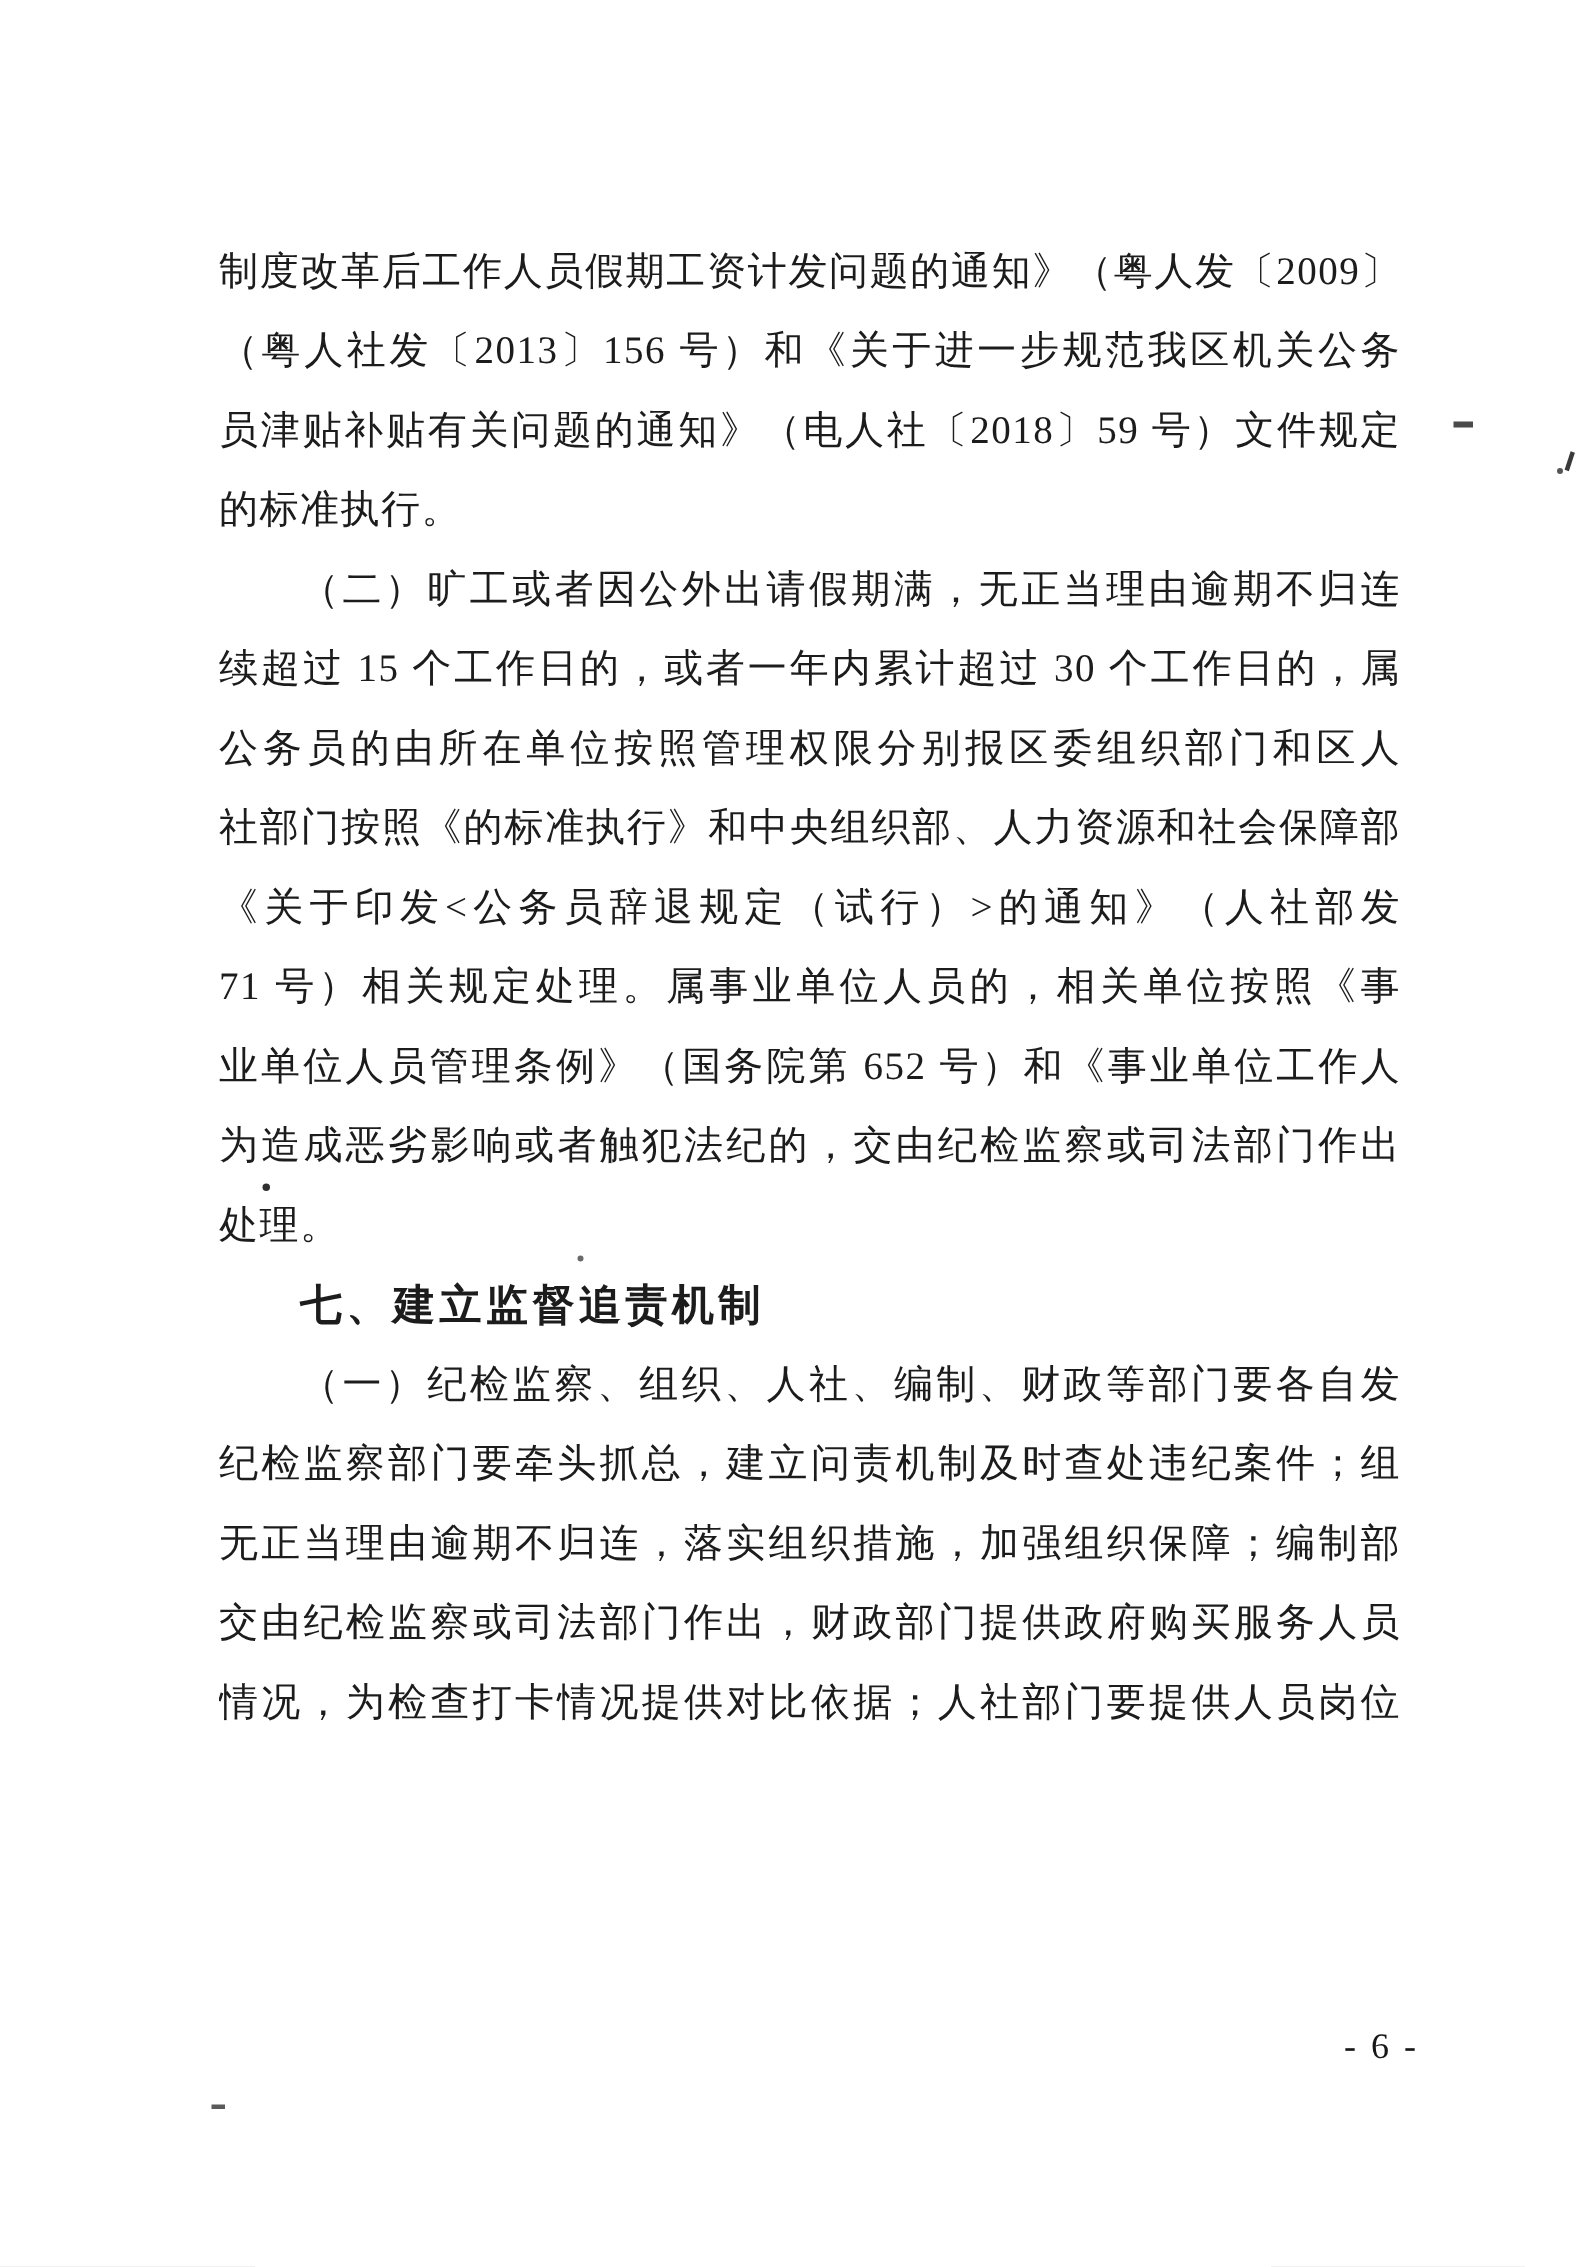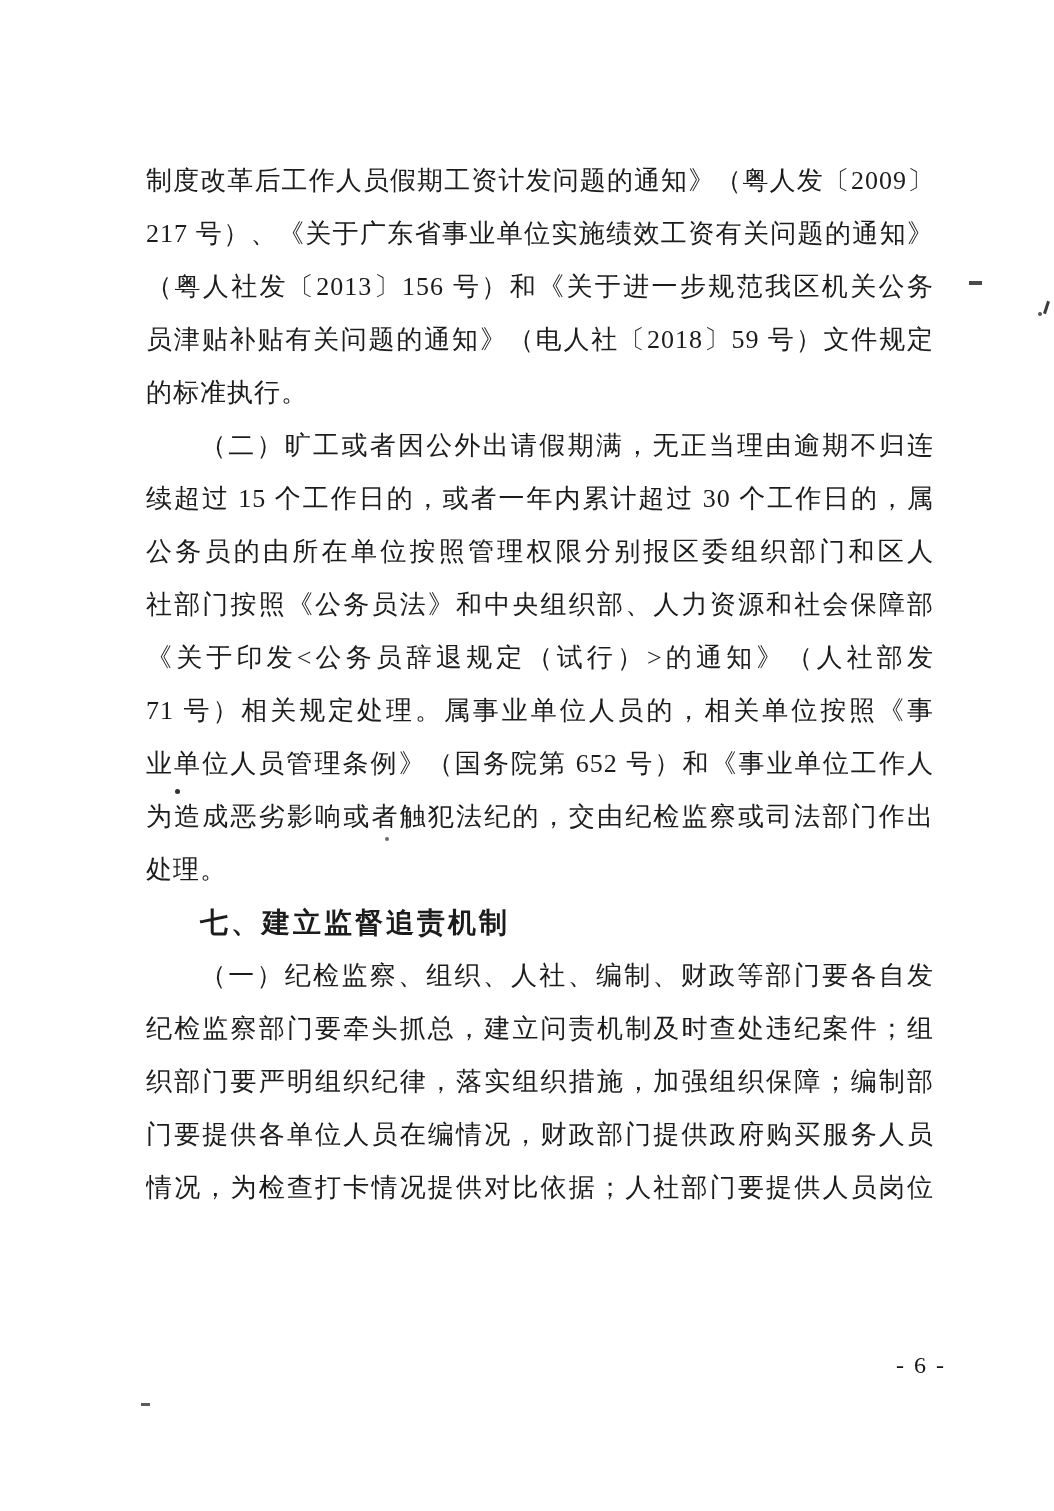--- a/index.html
+++ b/index.html
@@ -69,36 +69,35 @@
 
   <div class="artifact a1"></div>
   <div class="artifact a2"></div>
   <div class="artifact a2b"></div>
   <div class="artifact a3"></div>
   <div class="artifact a4"></div>
   <div class="artifact a5"></div>
 
   <main class="text-block">
     <div class="line">制度改革后工作人员假期工资计发问题的通知》（粤人发〔2009〕</div>
-    <div class="line">217 号）、《关于广东省事业单位实施绩效工资有关问题的通知》</div>
     <div class="line">（粤人社发〔2013〕156 号）和《关于进一步规范我区机关公务</div>
     <div class="line">员津贴补贴有关问题的通知》（电人社〔2018〕59 号）文件规定</div>
     <div class="line short">的标准执行。</div>
     <div class="line indent">（二）旷工或者因公外出请假期满，无正当理由逾期不归连</div>
     <div class="line">续超过 15 个工作日的，或者一年内累计超过 30 个工作日的，属</div>
     <div class="line">公务员的由所在单位按照管理权限分别报区委组织部门和区人</div>
-    <div class="line">社部门按照《公务员法》和中央组织部、人力资源和社会保障部</div>
+    <div class="line">社部门按照《的标准执行》和中央组织部、人力资源和社会保障部</div>
     <div class="line">《关于印发&lt;公务员辞退规定（试行）&gt;的通知》（人社部发〔2009〕</div>
     <div class="line">71 号）相关规定处理。属事业单位人员的，相关单位按照《事</div>
     <div class="line">业单位人员管理条例》（国务院第 652 号）和《事业单位工作人</div>
     <div class="line">为造成恶劣影响或者触犯法纪的，交由纪检监察或司法部门作出</div>
     <div class="line short">处理。</div>
     <div class="line indent short heading">七、建立监督追责机制</div>
     <div class="line indent">（一）纪检监察、组织、人社、编制、财政等部门要各自发</div>
     <div class="line">纪检监察部门要牵头抓总，建立问责机制及时查处违纪案件；组</div>
-    <div class="line">织部门要严明组织纪律，落实组织措施，加强组织保障；编制部</div>
-    <div class="line">门要提供各单位人员在编情况，财政部门提供政府购买服务人员</div>
+    <div class="line">无正当理由逾期不归连，落实组织措施，加强组织保障；编制部</div>
+    <div class="line">交由纪检监察或司法部门作出，财政部门提供政府购买服务人员</div>
     <div class="line">情况，为检查打卡情况提供对比依据；人社部门要提供人员岗位</div>
   </main>
 
   <div class="page-number">- 6 -</div>
 
 </div>
 
 </body></html>

